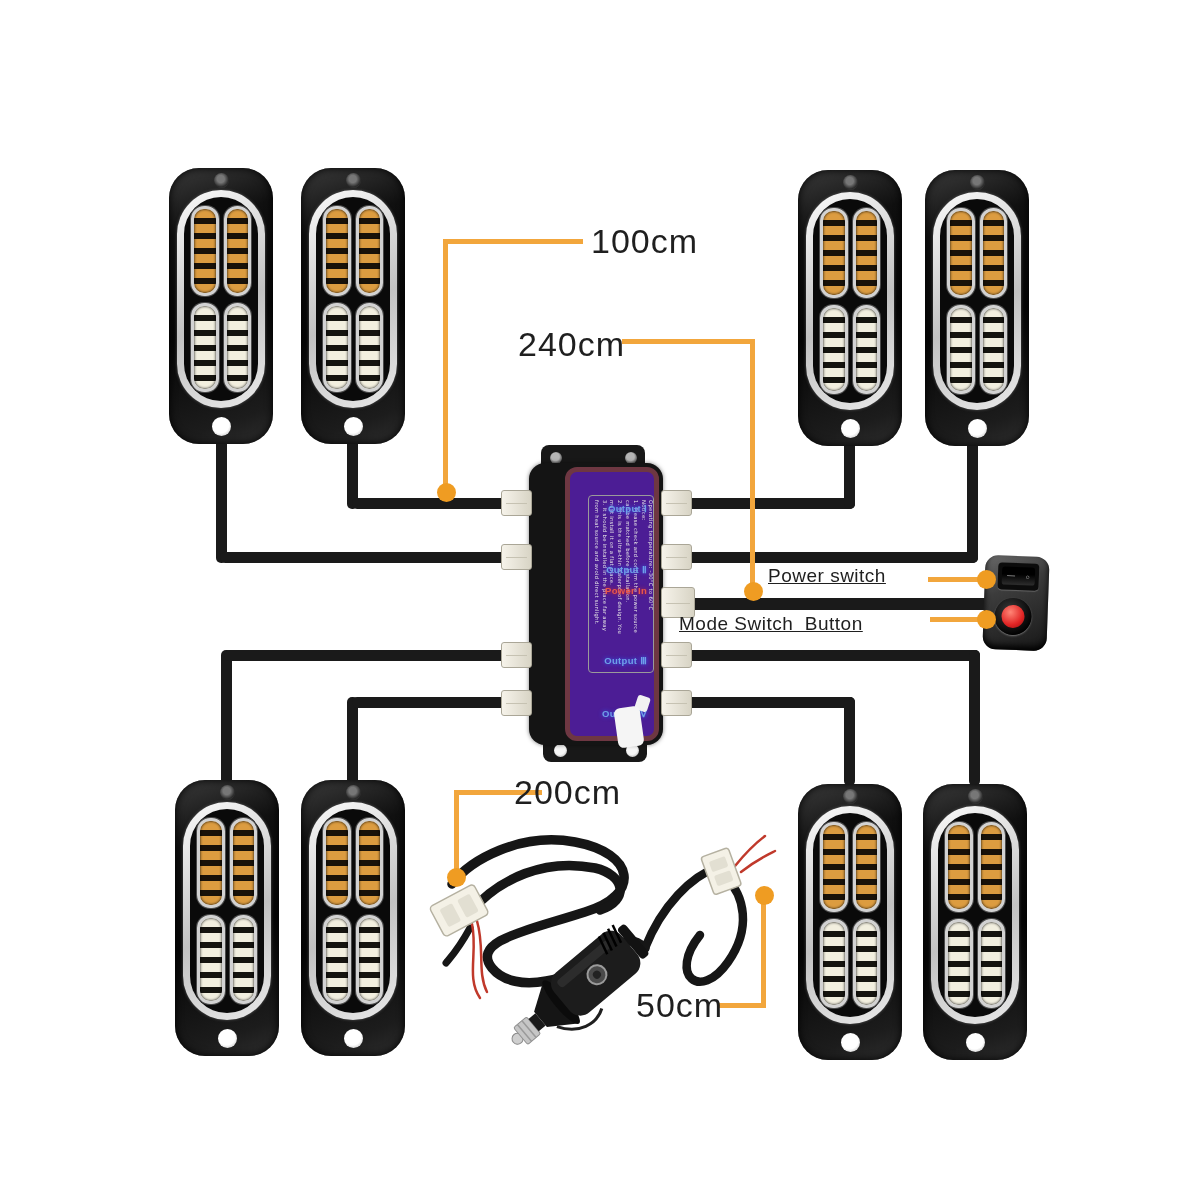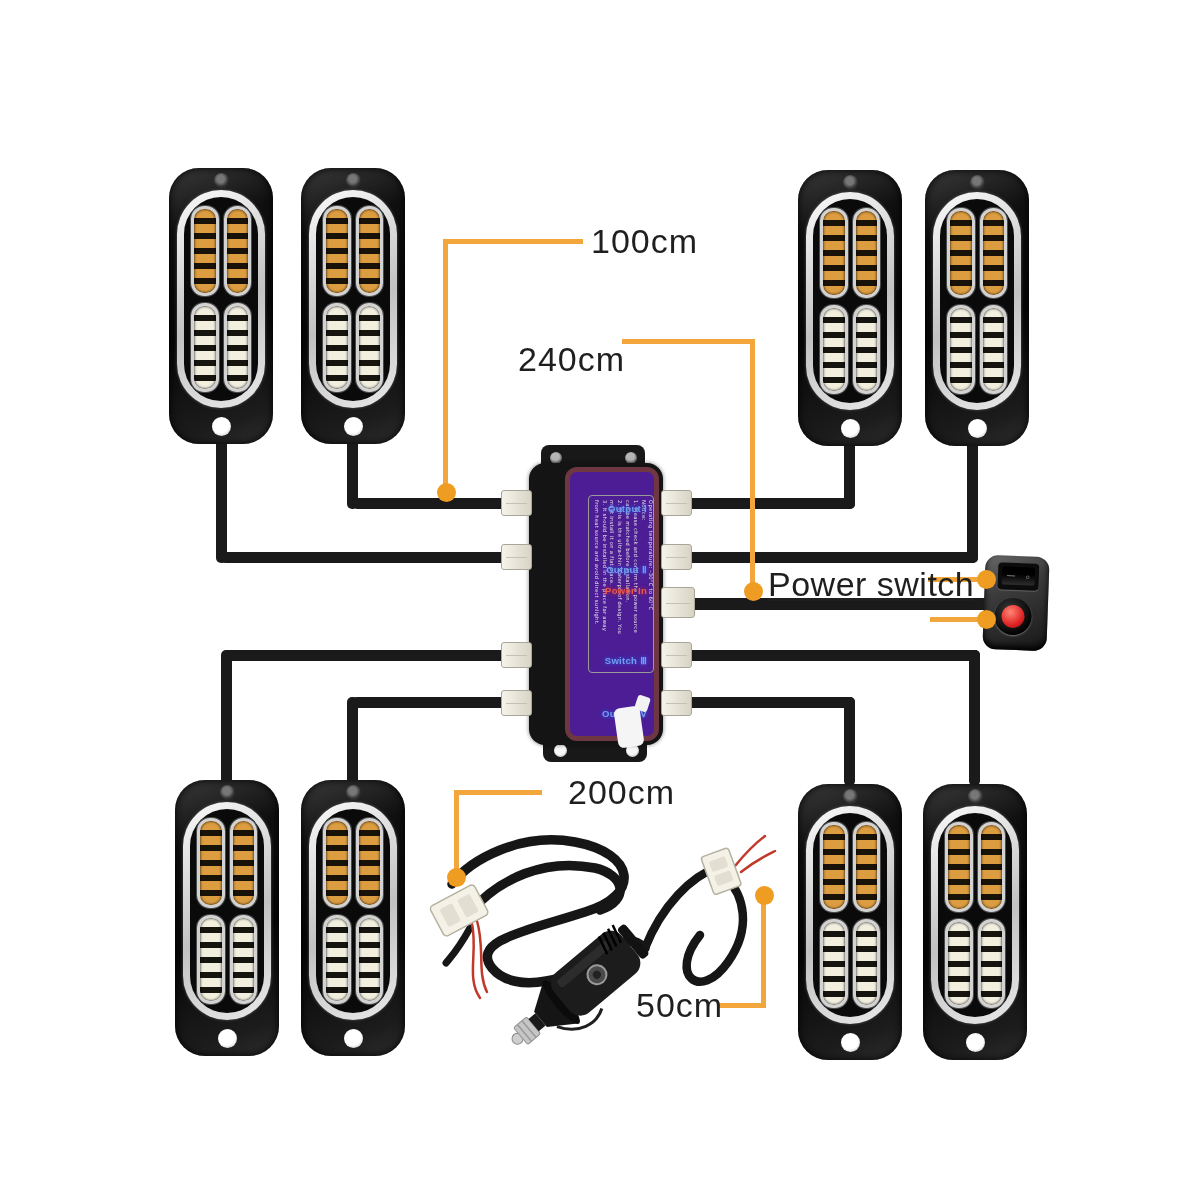--- a/index.html
+++ b/index.html
@@ -57,21 +57,21 @@
   .rk-dash{color:#cfcfcf;font-size:8px;line-height:1;}
   .rk-circle{color:#cfcfcf;font-size:7px;line-height:1;}
   .btn-bezel{position:absolute;left:11px;top:42px;width:37px;height:37px;border-radius:50%;
     background:radial-gradient(circle at 40% 35%,#3a3a3a,#000 75%);box-shadow:0 1px 2px #777;}
   .btn-red{position:absolute;left:7px;top:7px;width:23px;height:23px;border-radius:50%;
     background:radial-gradient(circle at 38% 32%,#ff8576,#e02424 60%,#8f0d0d 100%);}
   
   .oline{position:absolute;background:#f2a63c;z-index:30;}
   .odot{position:absolute;width:19px;height:19px;border-radius:50%;background:#ef9c22;z-index:31;}
   .dim{position:absolute;font-size:34px;color:#1f1f1f;letter-spacing:1px;z-index:32;white-space:pre;}
-  .dim.small{font-size:34px;letter-spacing:.5px;text-decoration:underline;}
+  .dim.small{font-size:19px;letter-spacing:.5px;text-decoration:underline;}
   #cable-svg{position:absolute;left:400px;top:790px;z-index:20;}
 </style>
 </head>
 <body>
 
 <div id="canvas">
 
   <div class="mod" style="left:169px;top:168px">
       <div class="mod-body"></div>
       <div class="mod-hole-top"></div>
@@ -218,21 +218,21 @@
 1. Please check and confirm the power source
 can be matched before installation.
 2. This is the ultra-thin waterproof design. You
 must install it on a flat place.
 3. It should be installed in the place far away
 from heat source and avoid direct sunlight.</div>
       </div>
       <div class="port-label" style="top:31px">Output Ⅰ</div>
       <div class="port-label" style="top:92px">Output Ⅱ</div>
       <div class="port-label red" style="top:113px">Power In</div>
-      <div class="port-label" style="top:183px">Switch Ⅲ</div>
+      <div class="port-label" style="top:183px">Output Ⅲ</div>
       <div class="port-label" style="top:236px">Output Ⅳ</div>
       <div class="pump-icon">
         <div class="pump-a"></div>
           <div class="pump-b"></div>
       </div>
     </div>
   </div>
 
   <div class="conn" style="left:501px;top:490px"></div>
   <div class="conn" style="left:501px;top:544px"></div>
@@ -314,30 +314,31 @@
   </svg>
 
   <div class="oline" style="left:443px;top:239px;width:140px;height:5px"></div>
   <div class="oline" style="left:443px;top:239px;width:5px;height:250px"></div>
   <div class="odot" style="left:437px;top:483px"></div>
   <div class="dim" style="left:591px;top:222px">100cm</div>
 
   <div class="oline" style="left:622px;top:339px;width:133px;height:5px"></div>
   <div class="oline" style="left:750px;top:339px;width:5px;height:248px"></div>
   <div class="odot" style="left:744px;top:582px"></div>
-  <div class="dim" style="left:518px;top:340px;width:100px;text-align:left">240cm</div>
+  <div class="dim" style="left:518px;top:325px;width:100px;text-align:left">240cm</div>
 
   <div class="dim small" style="left:768px;top:565px">Power switch</div>
   <div class="oline" style="left:928px;top:577px;width:54px;height:5px"></div>
   <div class="odot" style="left:977px;top:570px"></div>
 
+  <div class="dim small" style="left:679px;top:613px">Mode Switch  Button</div>
   <div class="oline" style="left:930px;top:617px;width:55px;height:5px"></div>
   <div class="odot" style="left:977px;top:610px"></div>
 
-  <div class="dim" style="left:568px;top:773px">200cm</div>
+  <div class="dim" style="left:514px;top:773px">200cm</div>
   <div class="oline" style="left:454px;top:790px;width:88px;height:5px"></div>
   <div class="oline" style="left:454px;top:790px;width:5px;height:82px"></div>
   <div class="odot" style="left:447px;top:868px"></div>
 
   <div class="dim" style="left:636px;top:986px">50cm</div>
   <div class="oline" style="left:718px;top:1003px;width:48px;height:5px"></div>
   <div class="oline" style="left:761px;top:897px;width:5px;height:111px"></div>
   <div class="odot" style="left:755px;top:886px"></div>
 
 </div>

